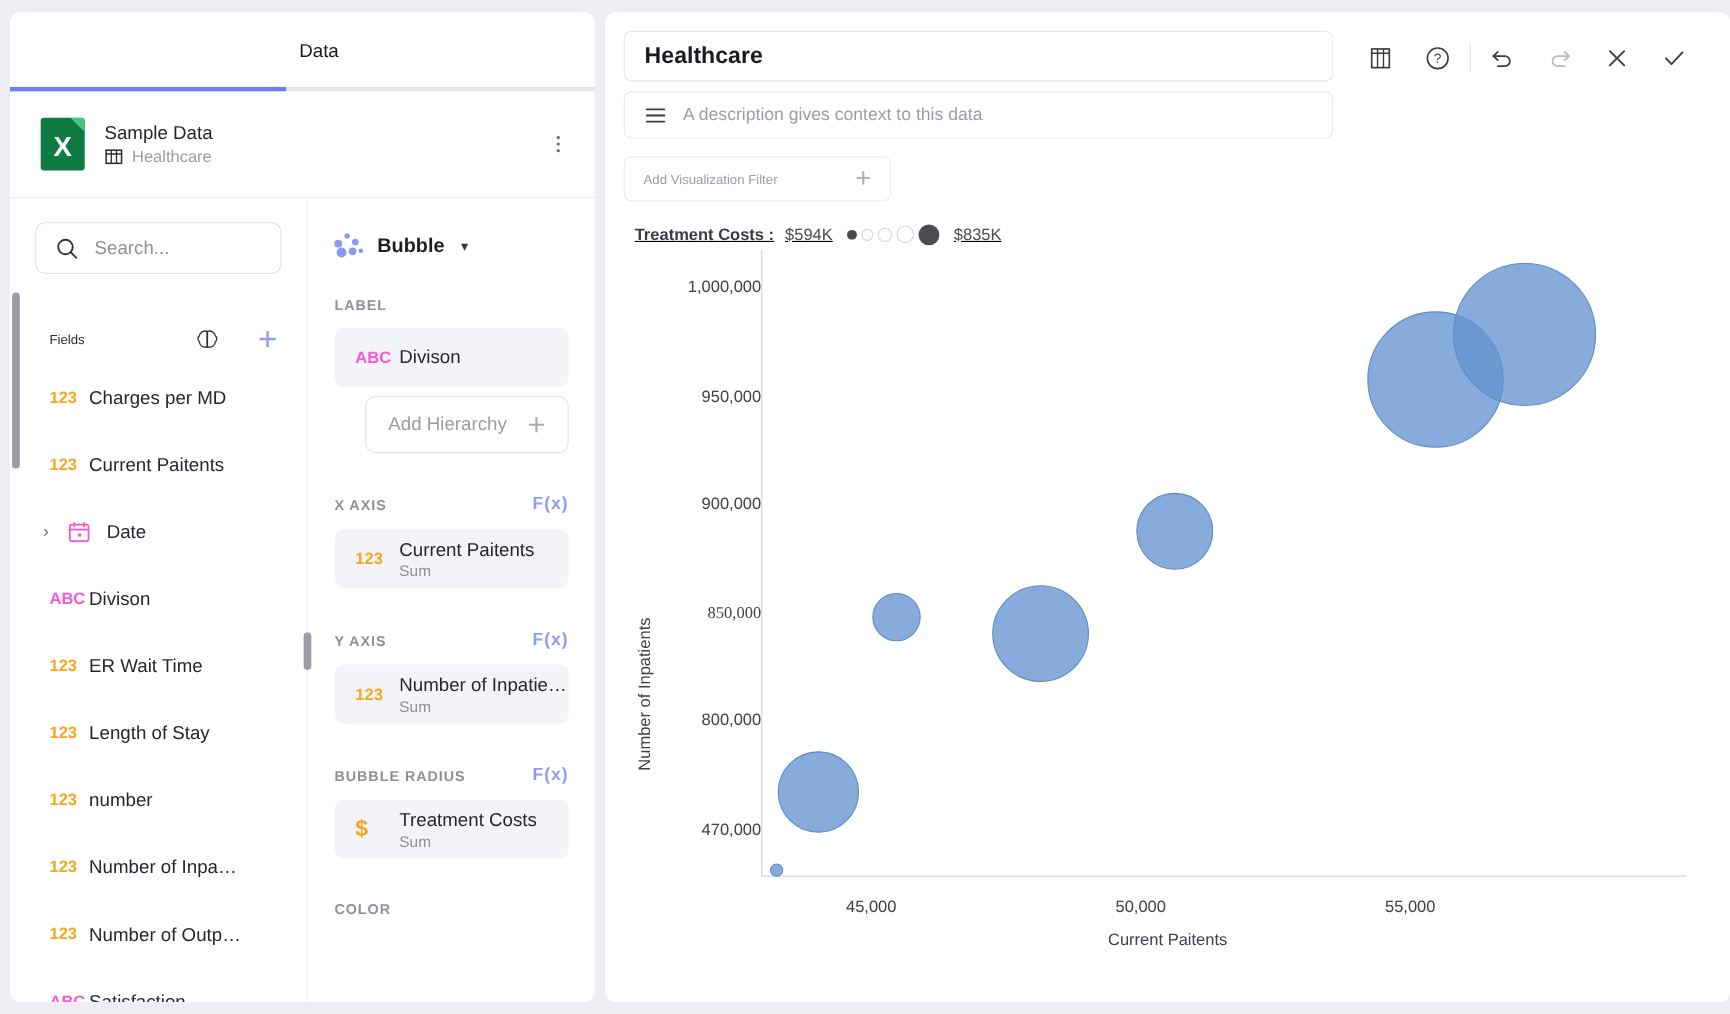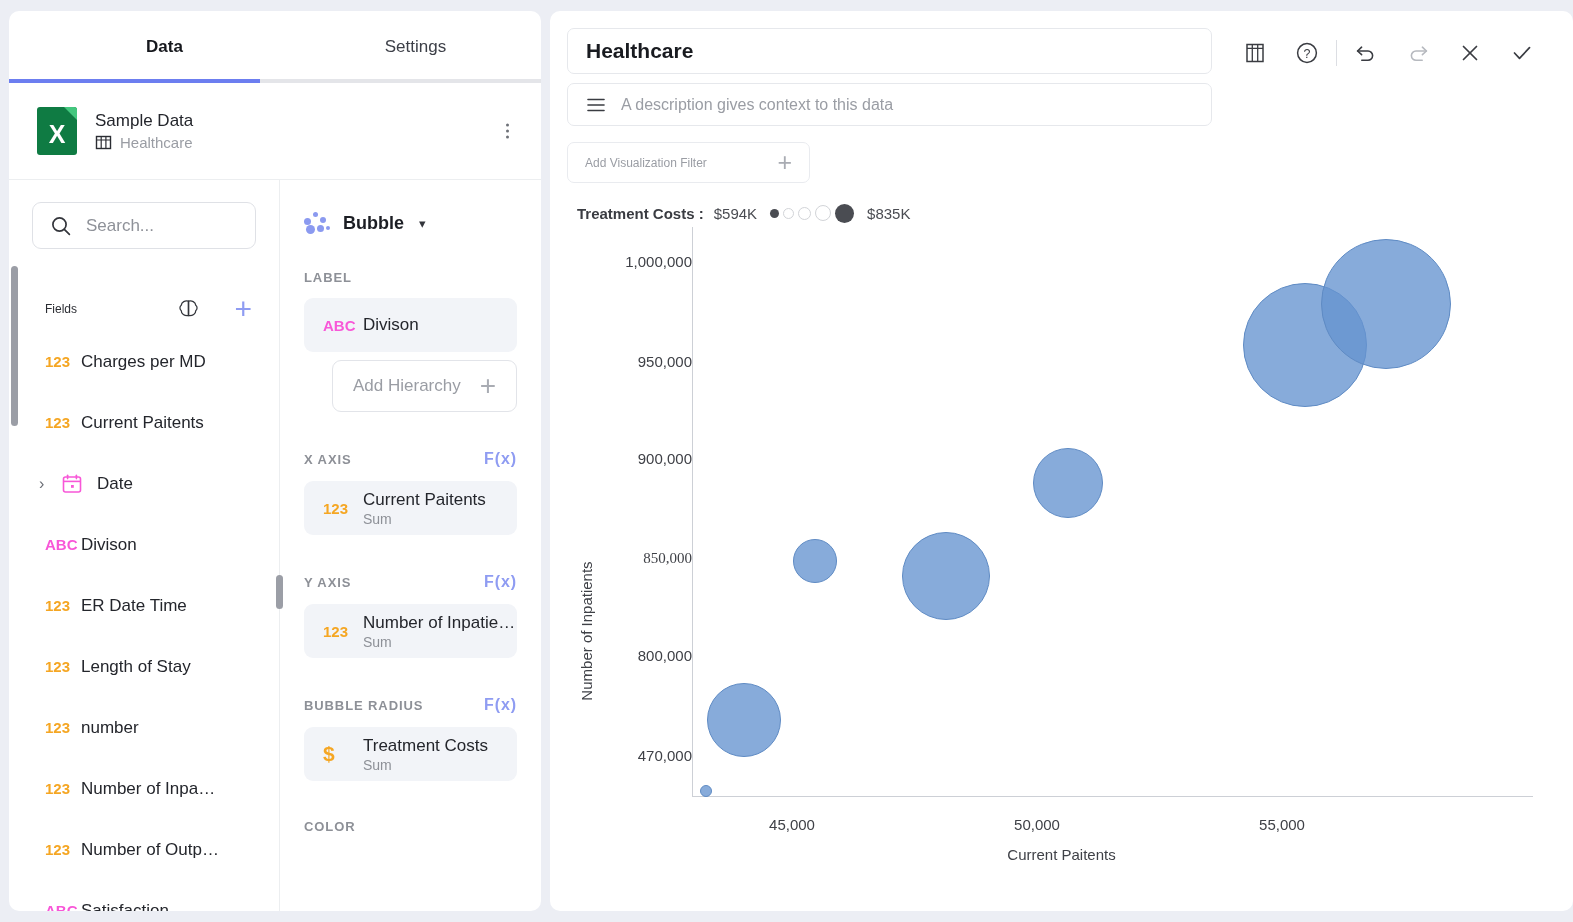--- a/index.html
+++ b/index.html
@@ -21,21 +21,21 @@
     overflow: hidden;
     display: flex; flex-direction: column;
     flex: none;
   }
   .tabs { display: flex; height: 72px; flex: none; position: relative; }
   .tab {
     flex: 1; display: flex; align-items: center; justify-content: center;
     font-size: 17px; color: #3c3f47; cursor: pointer;
     position: relative;
   }
-  .tab.active { font-weight: bold; color: #16181d; padding-left: 30px; }
+  .tab.active { font-weight: normal; color: #16181d; padding-left: 30px; }
   .tab-underline-track {
     position: absolute; left: 0; right: 0; bottom: 0;
     height: 4px; background: #e4e5e9;
   }
   .tab-underline {
     position: absolute; left: 0; bottom: 0;
     width: 251px; height: 4px; background: #6c7ef0;
   }
 
   .source-row {
@@ -184,21 +184,21 @@
   .filter-btn {
     margin: 16px 0 0 17px; width: 243px; height: 41px;
     border: 1px solid #e9ebef; border-radius: 7px;
     display: flex; align-items: center; padding: 0 17px; cursor: pointer;
   }
   .filter-btn .t { font-size: 12px; color: #9a9da4; }
   .filter-btn .p { margin-left: auto; font-size: 25px; color: #a9acb3; font-weight: 300; line-height: 1; }
 
   .legend {
     display: flex; align-items: center; gap: 10px;
-    margin: 20px 0 0 27px; height: 20px;
+    margin: 20px 0 0 27px; height: 20px; text-decoration: underline;
   }
   .legend .lbl { font-size: 15px; font-weight: bold; color: #3a3c42; }
   .legend .val { font-size: 15px; color: #4a4c52; }
   .legend .dots { display: flex; align-items: center; gap: 4px; margin: 0 3px; }
   .legend .dots span { display: block; border-radius: 50%; }
 
   
   .chart-area { position: relative; width: 1023px; height: 660px; }
   .y-title {
     position: absolute; left: 28px; top: 408px;
@@ -229,23 +229,20 @@
 </head>
 <body>
 
 <div class="app">
 
   <div class="left-panel">
 
     <div class="tabs">
       <div class="tab active">
         <span>Data</span>
-      </div>
-      <div class="tab">
-        <span>Settings</span>
       </div>
       <div class="tab-underline-track"></div>
       <div class="tab-underline"></div>
     </div>
 
     <div class="source-row">
       <div class="xls-icon">
         <div class="fold"></div>
         <div class="x">X</div>
       </div>
@@ -315,21 +312,21 @@
               </svg>
             </span>
             <span class="field-name">Date</span>
           </div>
           <div class="field-row">
             <span class="type-abc">ABC</span>
             <span class="field-name">Divison</span>
           </div>
           <div class="field-row">
             <span class="type-num">123</span>
-            <span class="field-name">ER Date Time</span>
+            <span class="field-name">ER Wait Time</span>
           </div>
           <div class="field-row">
             <span class="type-num">123</span>
             <span class="field-name">Length of Stay</span>
           </div>
           <div class="field-row">
             <span class="type-num">123</span>
             <span class="field-name">number</span>
           </div>
           <div class="field-row">

